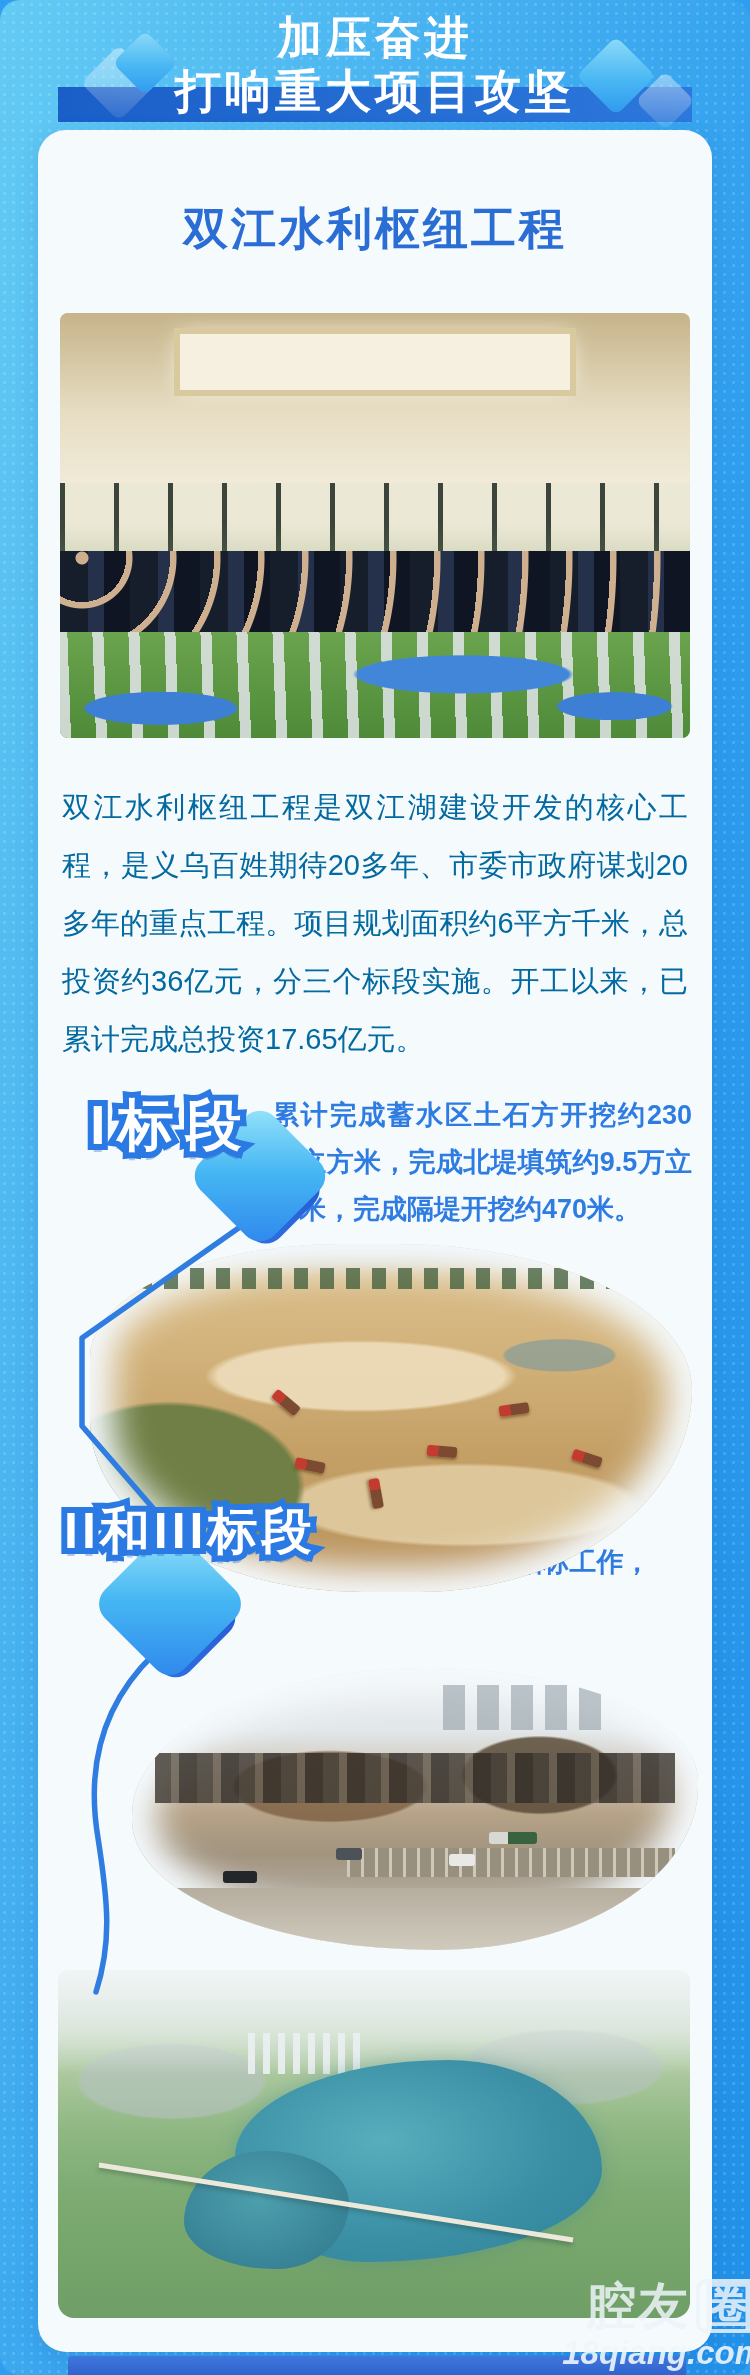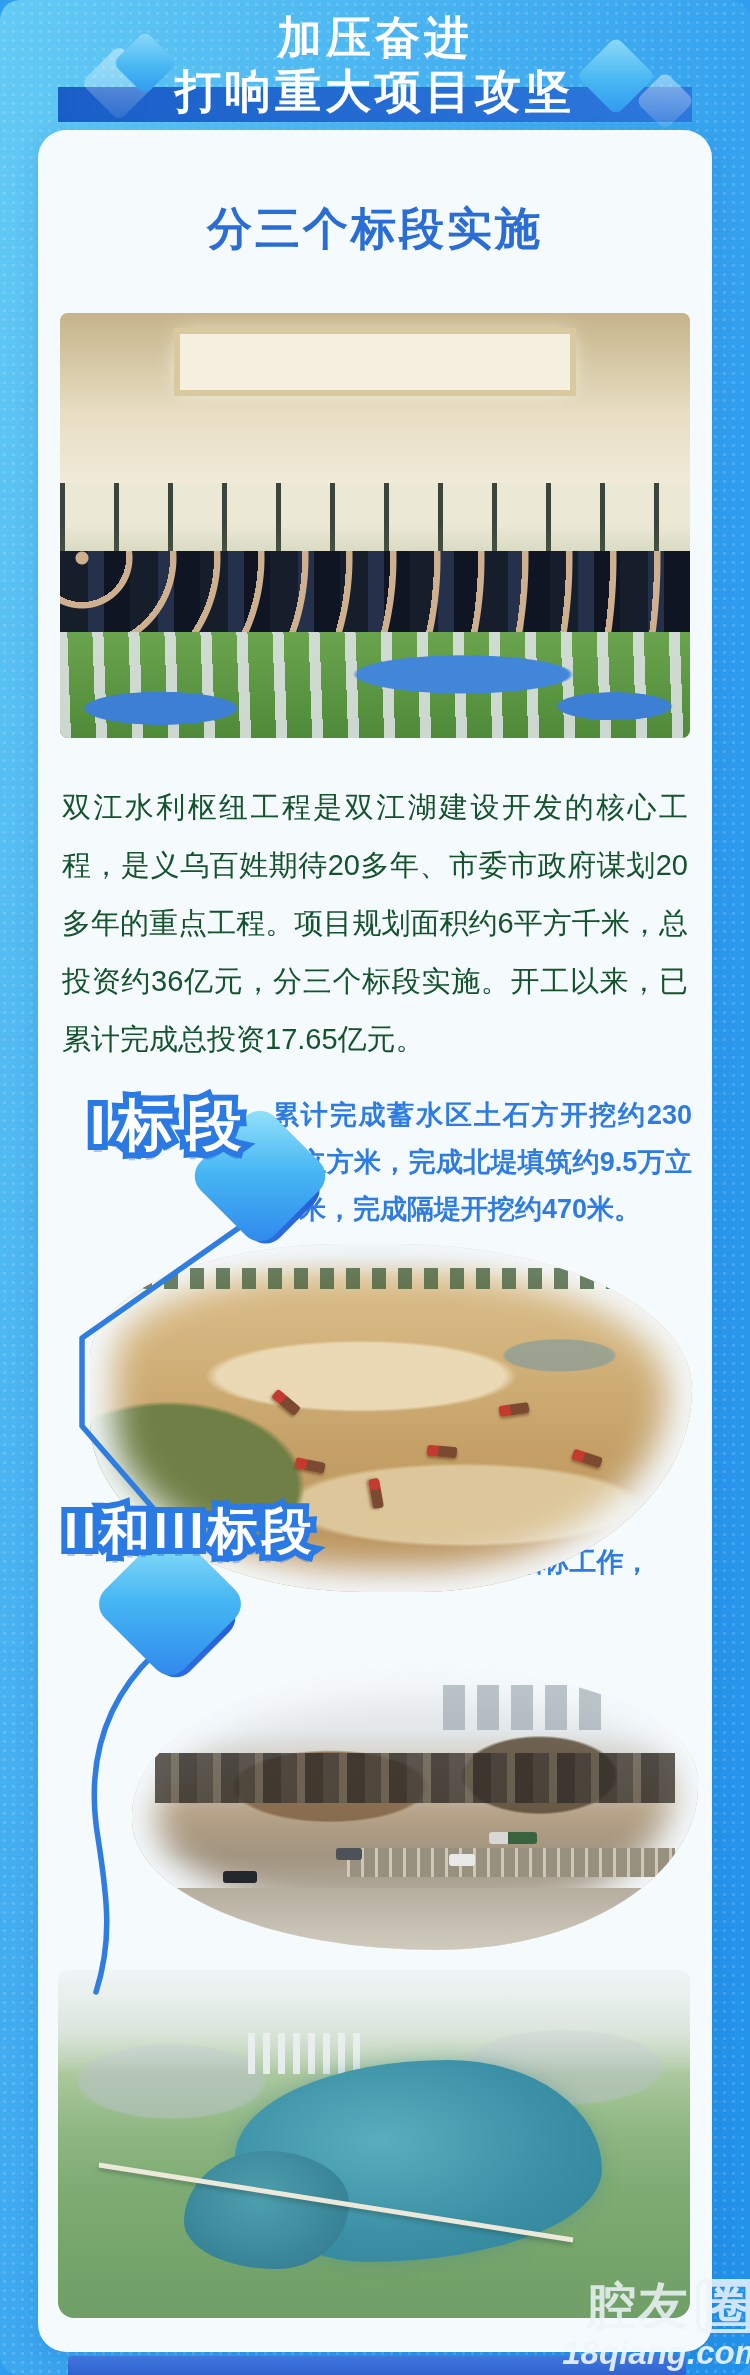--- a/index.html
+++ b/index.html
@@ -67,21 +67,21 @@
   .p1-model{position:absolute;left:0;bottom:0;width:100%;height:25%;
     background:
       radial-gradient(ellipse 120px 26px at 16% 72%,#3d7fd4 0 62%,transparent 65%),
       radial-gradient(ellipse 170px 30px at 64% 40%,#4286da 0 62%,transparent 65%),
       radial-gradient(ellipse 90px 22px at 88% 70%,#3d7fd4 0 62%,transparent 65%),
       repeating-linear-gradient(88deg,rgba(226,229,233,0.85) 0 11px,rgba(226,229,233,0) 11px 36px),
       linear-gradient(180deg,#6ba44e 0%,#4e8a38 100%);}
   
   .intro{
     position:absolute;left:24px;top:648px;width:626px;
-    font-size:29px;line-height:58px;color:#14532d;text-align:justify;
+    font-size:29px;line-height:58px;color:#0369a1;text-align:justify;
     font-weight:500;
   }
   
   .badge{position:absolute;z-index:6;font-weight:900;white-space:nowrap;text-align:right;}
   .badge .stroke{position:absolute;left:0;top:0;color:#2b79e2;-webkit-text-stroke:12px #2b79e2;
     text-shadow:0 8px 0 rgba(23,76,190,0.30);}
   .badge .fill{position:relative;color:#ffffff;}
   .badge1{left:52px;top:958px;font-size:56px;letter-spacing:12px;}
   .badge2{left:26px;top:1368px;font-size:50px;letter-spacing:4px;}
   .diamond3d{position:absolute;z-index:5;}
@@ -201,21 +201,21 @@
   <div class="diamond d-solid d3"></div>
   <div class="diamond d-faint d4"></div>
   <div class="header-title">
     <span class="l1">加压奋进</span>
     <span class="l2">打响重大项目攻坚</span>
   </div>
 
   <div class="card">
 
     <div class="card-title">
-      <span>分三个标段实施</span>
+      <span>双江水利枢纽工程</span>
     </div>
 
     <div class="photo1">
       <div class="p1-ceiling"></div>
       <div class="p1-light"></div>
       <div class="p1-windows"></div>
       <div class="p1-people"></div>
       <div class="p1-model"></div>
     </div>
 

